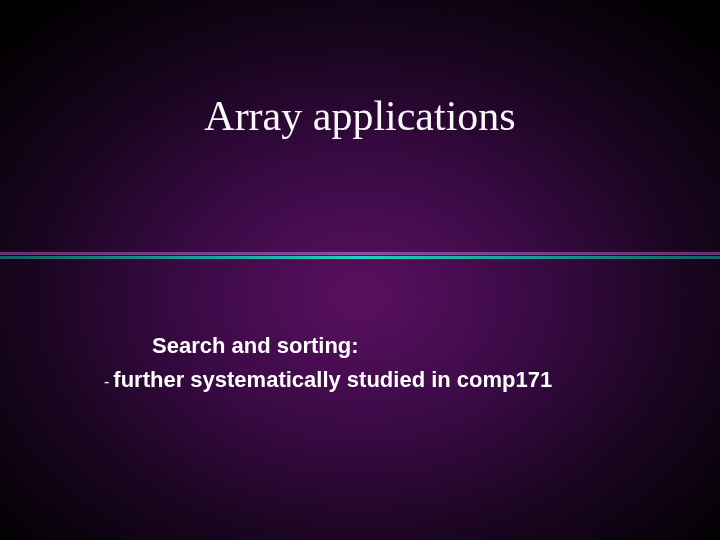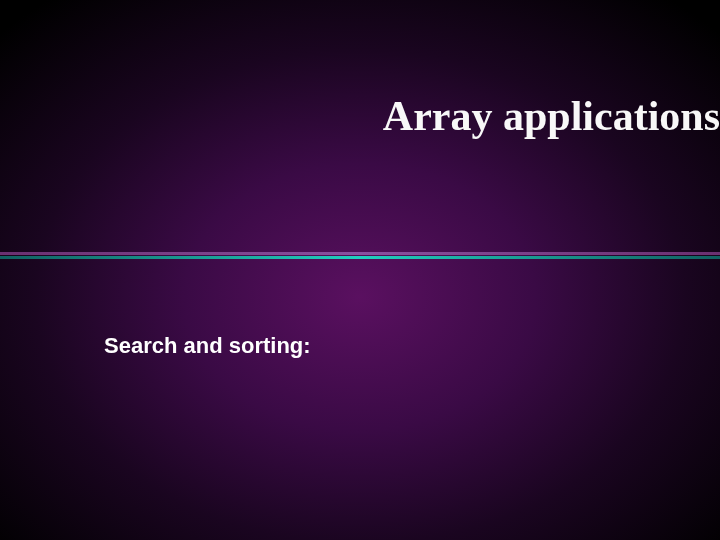--- a/index.html
+++ b/index.html
@@ -15,25 +15,25 @@
     height: 540px;
     background: radial-gradient(ellipse 500px 380px at 50% 55%, #5a1060 0%, #3a0a45 35%, #1a0520 65%, #000000 100%);
     position: relative;
     box-sizing: border-box;
   }
   .title {
     position: absolute;
     top: 92px;
     left: 0;
     width: 100%;
-    text-align: right;
+    text-align: center;
     color: #f8f8f8;
     font-size: 42px;
     font-family: "Times New Roman", Times, serif;
-    font-weight: 700;
+    font-weight: 400;
   }
   .divider {
     position: absolute;
     top: 252px;
     left: 0;
     width: 100%;
     height: 8px;
   }
   .divider .line1 {
     position: absolute;
@@ -56,20 +56,21 @@
     top: 330px;
     left: 104px;
     right: 60px;
     color: #ffffff;
     font-size: 22px;
     font-weight: 700;
     line-height: 1.45;
   }
   .body .heading {
     margin-bottom: 2px;
+    margin-left: 48px;
   }
   .body .item {
     margin-bottom: 2px;
   }
   .body .dash {
     font-weight: 400;
     font-size: 16px;
     vertical-align: baseline;
     margin-right: 4px;
   }
@@ -80,14 +81,17 @@
 <div class="slide">
   <div class="title">Array applications</div>
 
   <div class="divider">
     <div class="line1"></div>
     <div class="line2"></div>
   </div>
 
   <div class="body">
     <div class="heading">Search and sorting:</div>
+    <div class="item">
+      <span class="dash">-</span><span>further systematically studied in comp171</span>
+    </div>
   </div>
 </div>
 
 </body></html>

